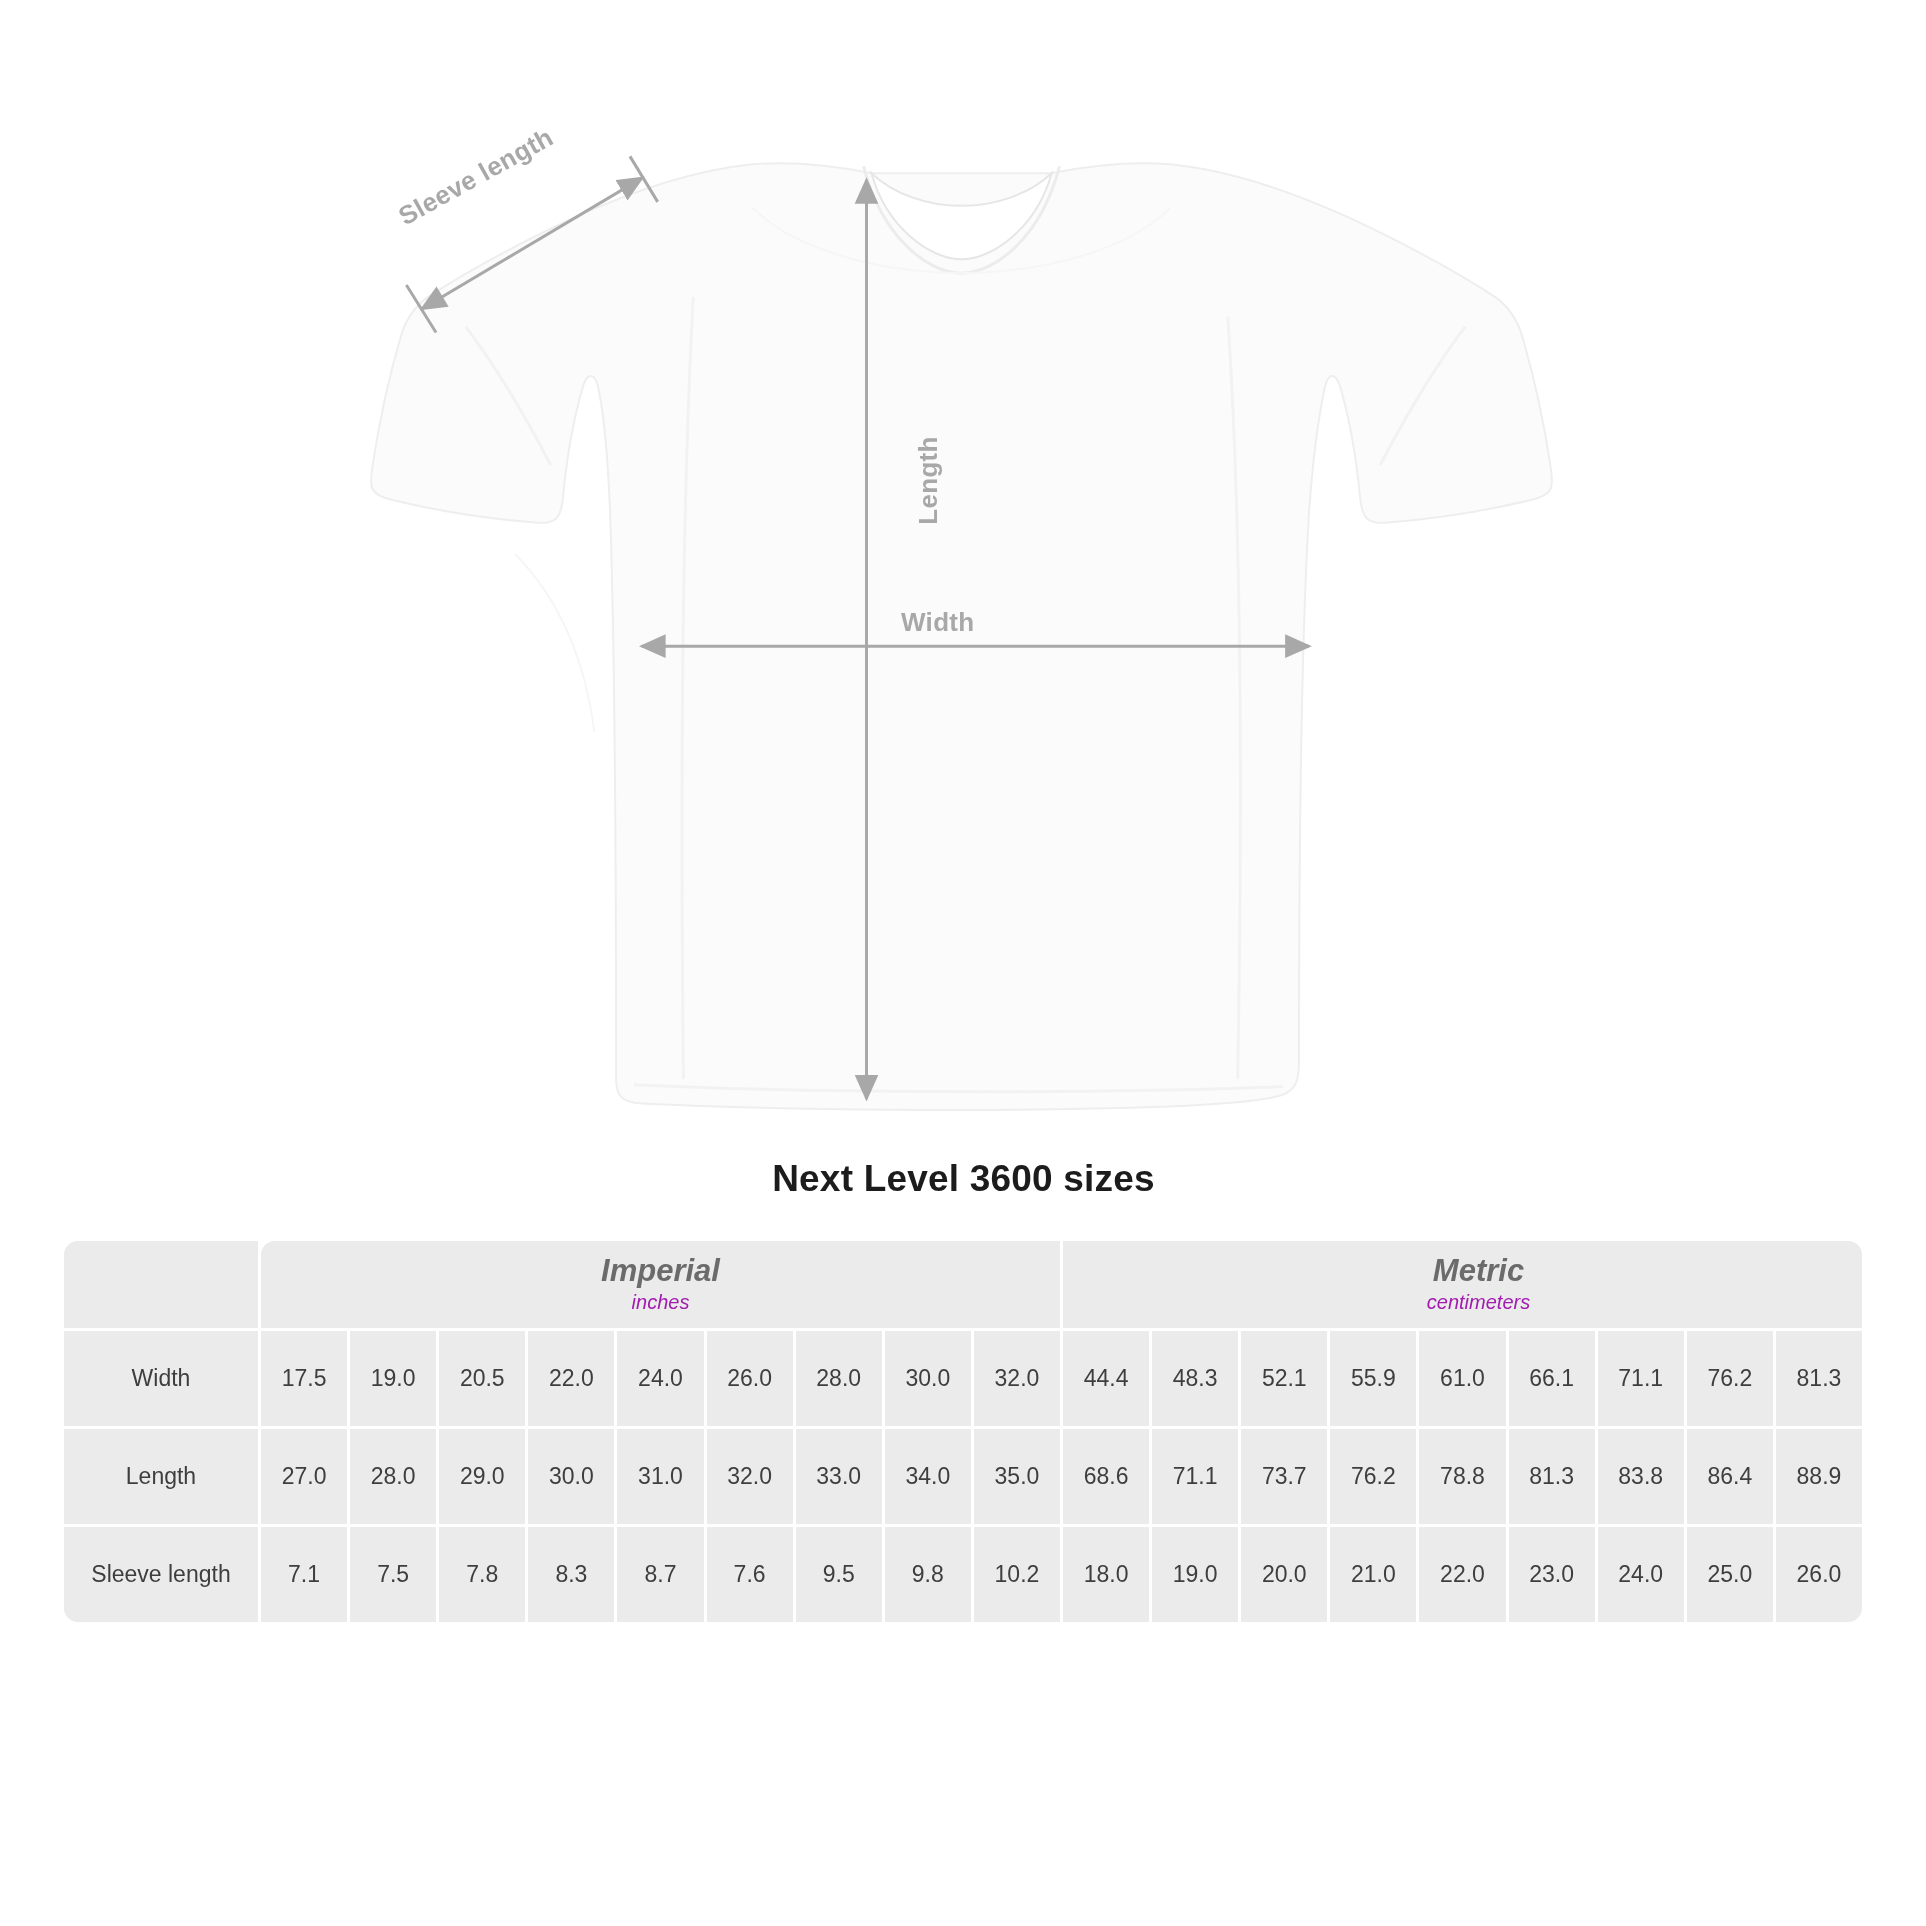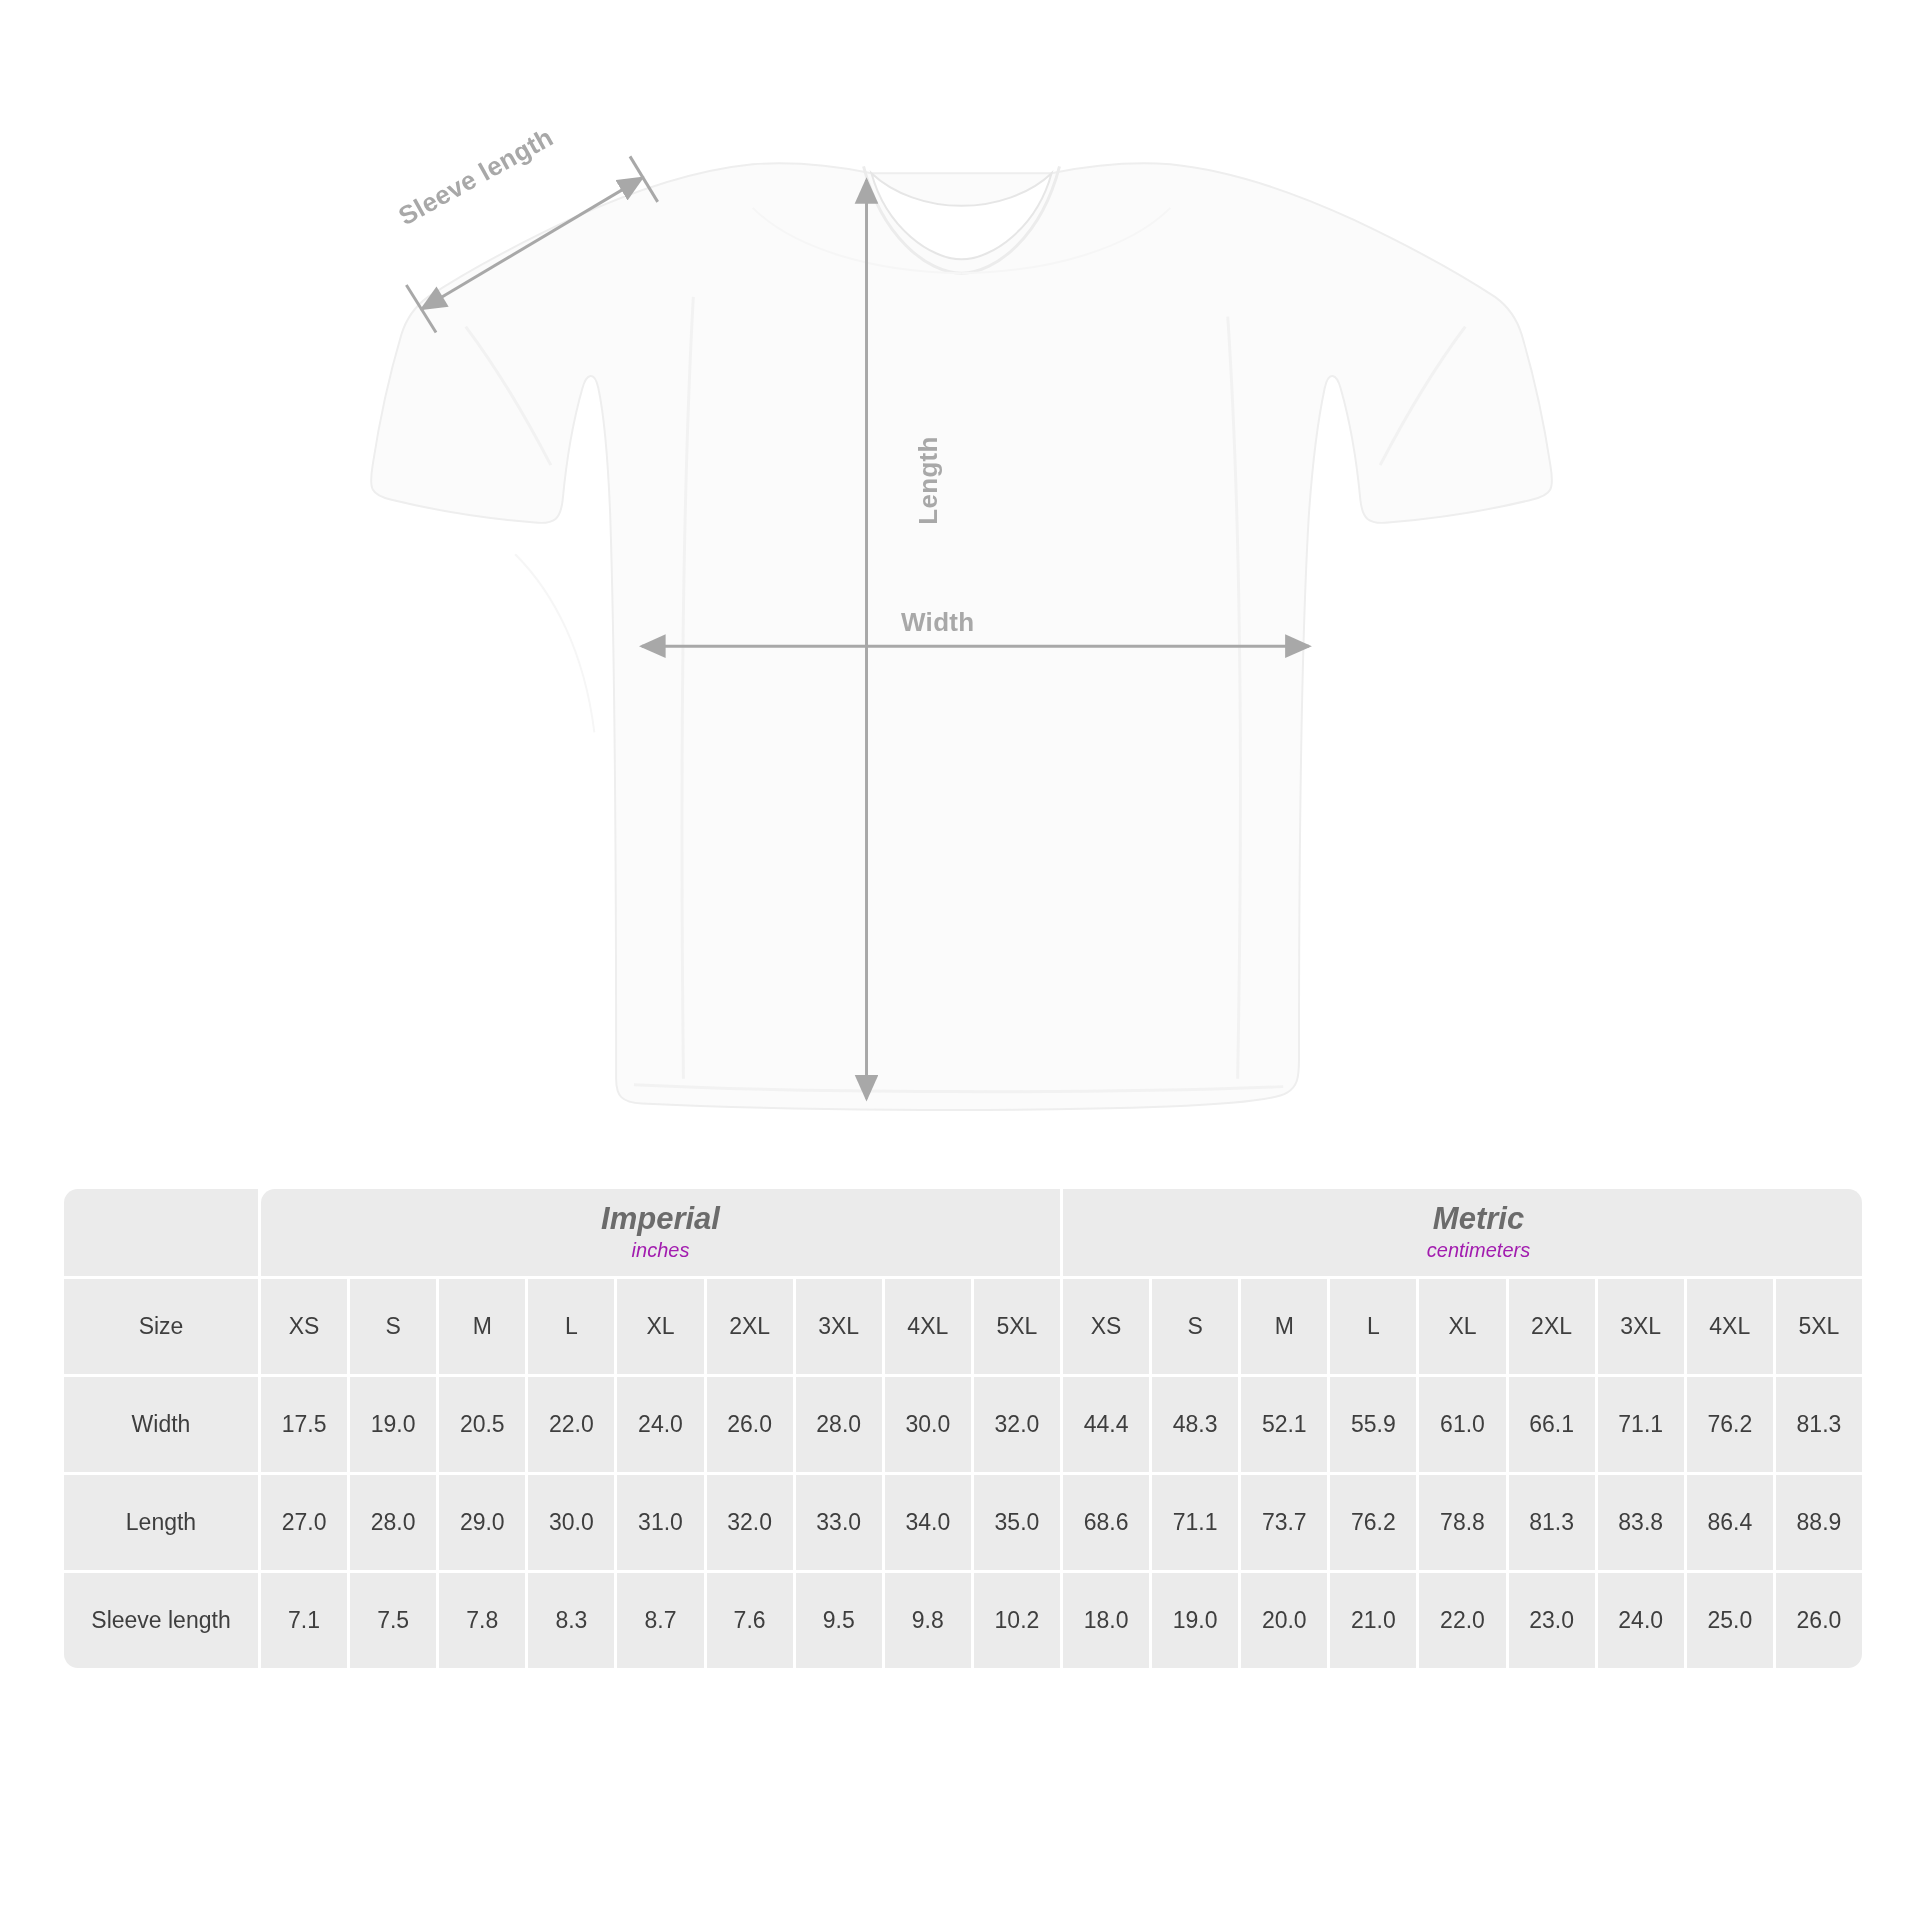--- a/index.html
+++ b/index.html
@@ -227,20 +227,21 @@
         <line x1="648" y1="653" x2="1322" y2="653" stroke="#a8a8a8" stroke-width="3" marker-start="url(#arrStart)" marker-end="url(#arrEnd)"></line>
       </g>
     </svg>
 
     <div class="measure-label label-sleeve">Sleeve length</div>
     <div class="measure-label label-length">Length</div>
     <div class="measure-label label-width">Width</div>
   </div>
 
   <div class="title-block">
+    <h1 class="chart-title">Next Level 3600 sizes</h1>
   </div>
 
   <div class="table-wrap">
     <table class="size-table">
       <colgroup>
         <col class="label-col">
         <col span="18">
       </colgroup>
       <tbody>
         <tr class="units-row">
@@ -248,41 +249,20 @@
           <td class="unit-cell imperial" colspan="9">
             <div class="unit-name">Imperial</div>
             <div class="unit-sub">inches</div>
           </td>
           <td class="unit-cell metric" colspan="9">
             <div class="unit-name">Metric</div>
             <div class="unit-sub">centimeters</div>
           </td>
         </tr>
 
-        <tr class="header-row">
-          <td class="size-head-cell">Size</td>
-          <td class="col-head">XS</td>
-          <td class="col-head">S</td>
-          <td class="col-head">M</td>
-          <td class="col-head">L</td>
-          <td class="col-head">XL</td>
-          <td class="col-head">2XL</td>
-          <td class="col-head">3XL</td>
-          <td class="col-head">4XL</td>
-          <td class="col-head">5XL</td>
-          <td class="col-head">XS</td>
-          <td class="col-head">S</td>
-          <td class="col-head">M</td>
-          <td class="col-head">L</td>
-          <td class="col-head">XL</td>
-          <td class="col-head">2XL</td>
-          <td class="col-head">3XL</td>
-          <td class="col-head">4XL</td>
-          <td class="col-head">5XL</td>
-        </tr>
 
         <tr class="data-row">
           <td class="row-head">Width</td>
           <td>17.5</td>
           <td>19.0</td>
           <td>20.5</td>
           <td>22.0</td>
           <td>24.0</td>
           <td>26.0</td>
           <td>28.0</td>

